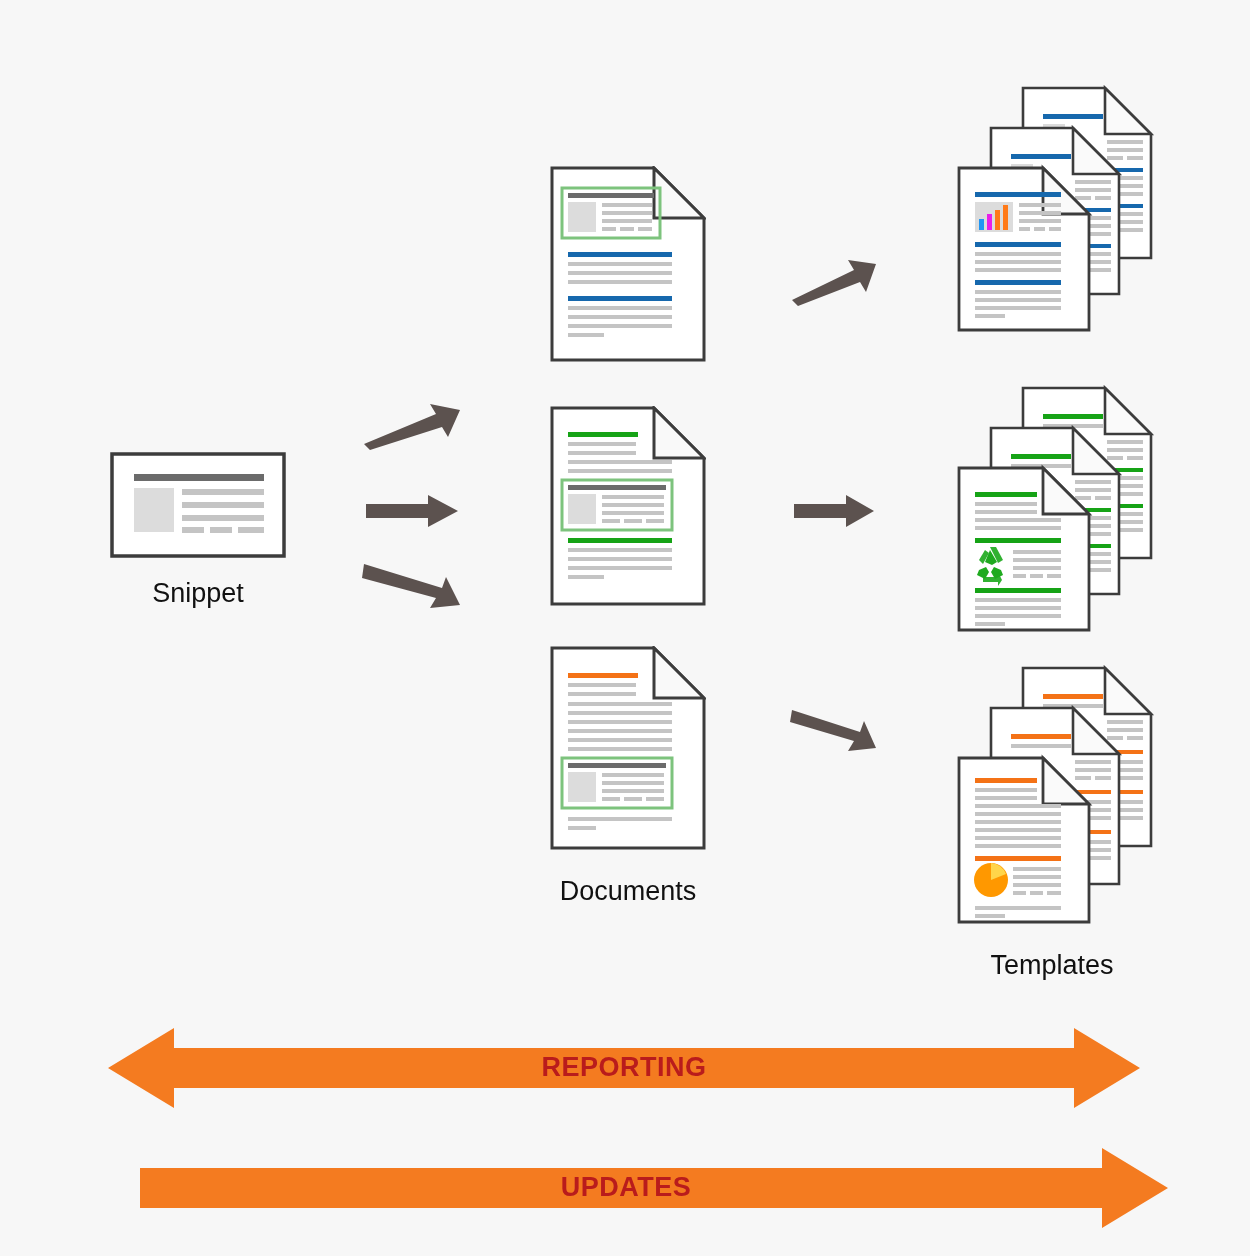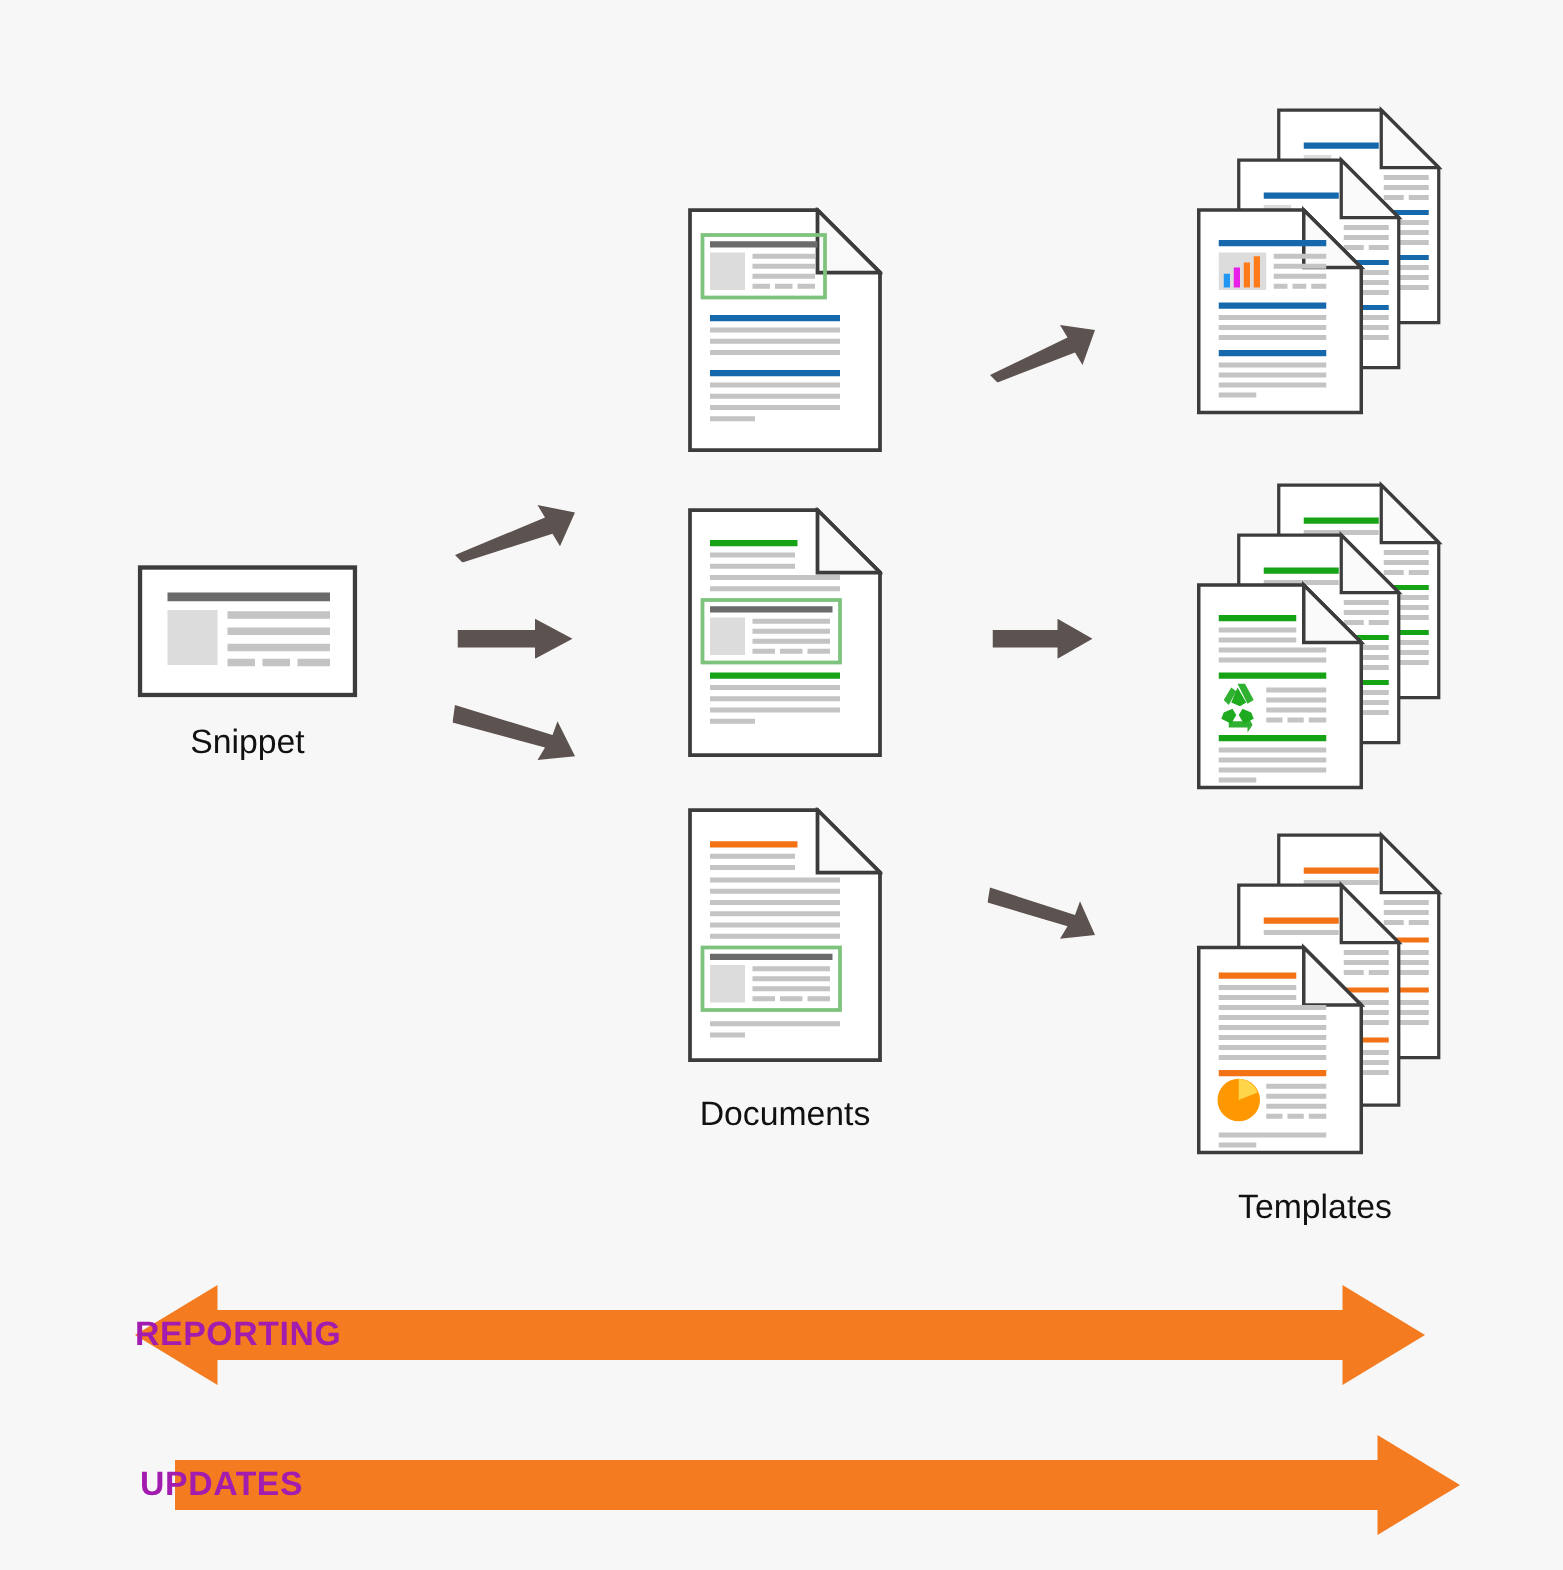--- a/index.html
+++ b/index.html
@@ -24,22 +24,23 @@
     color: #111111;
     text-align: center;
     white-space: nowrap;
   }
   svg { display: block; }
   .abs { position: absolute; }
   .banner-text {
     position: absolute;
     font-size: 27px;
     font-weight: bold;
-    color: #a21caf;
+    color: #b91c1c;
     letter-spacing: 0.5px;
+    text-align: center;
     white-space: nowrap;
   }
 </style>
 </head>
 <body>
 
 <div class="stage">
 
   <div class="abs" style="left:110px; top:452px;">
     <svg width="176" height="106" viewBox="0 0 176 106">

